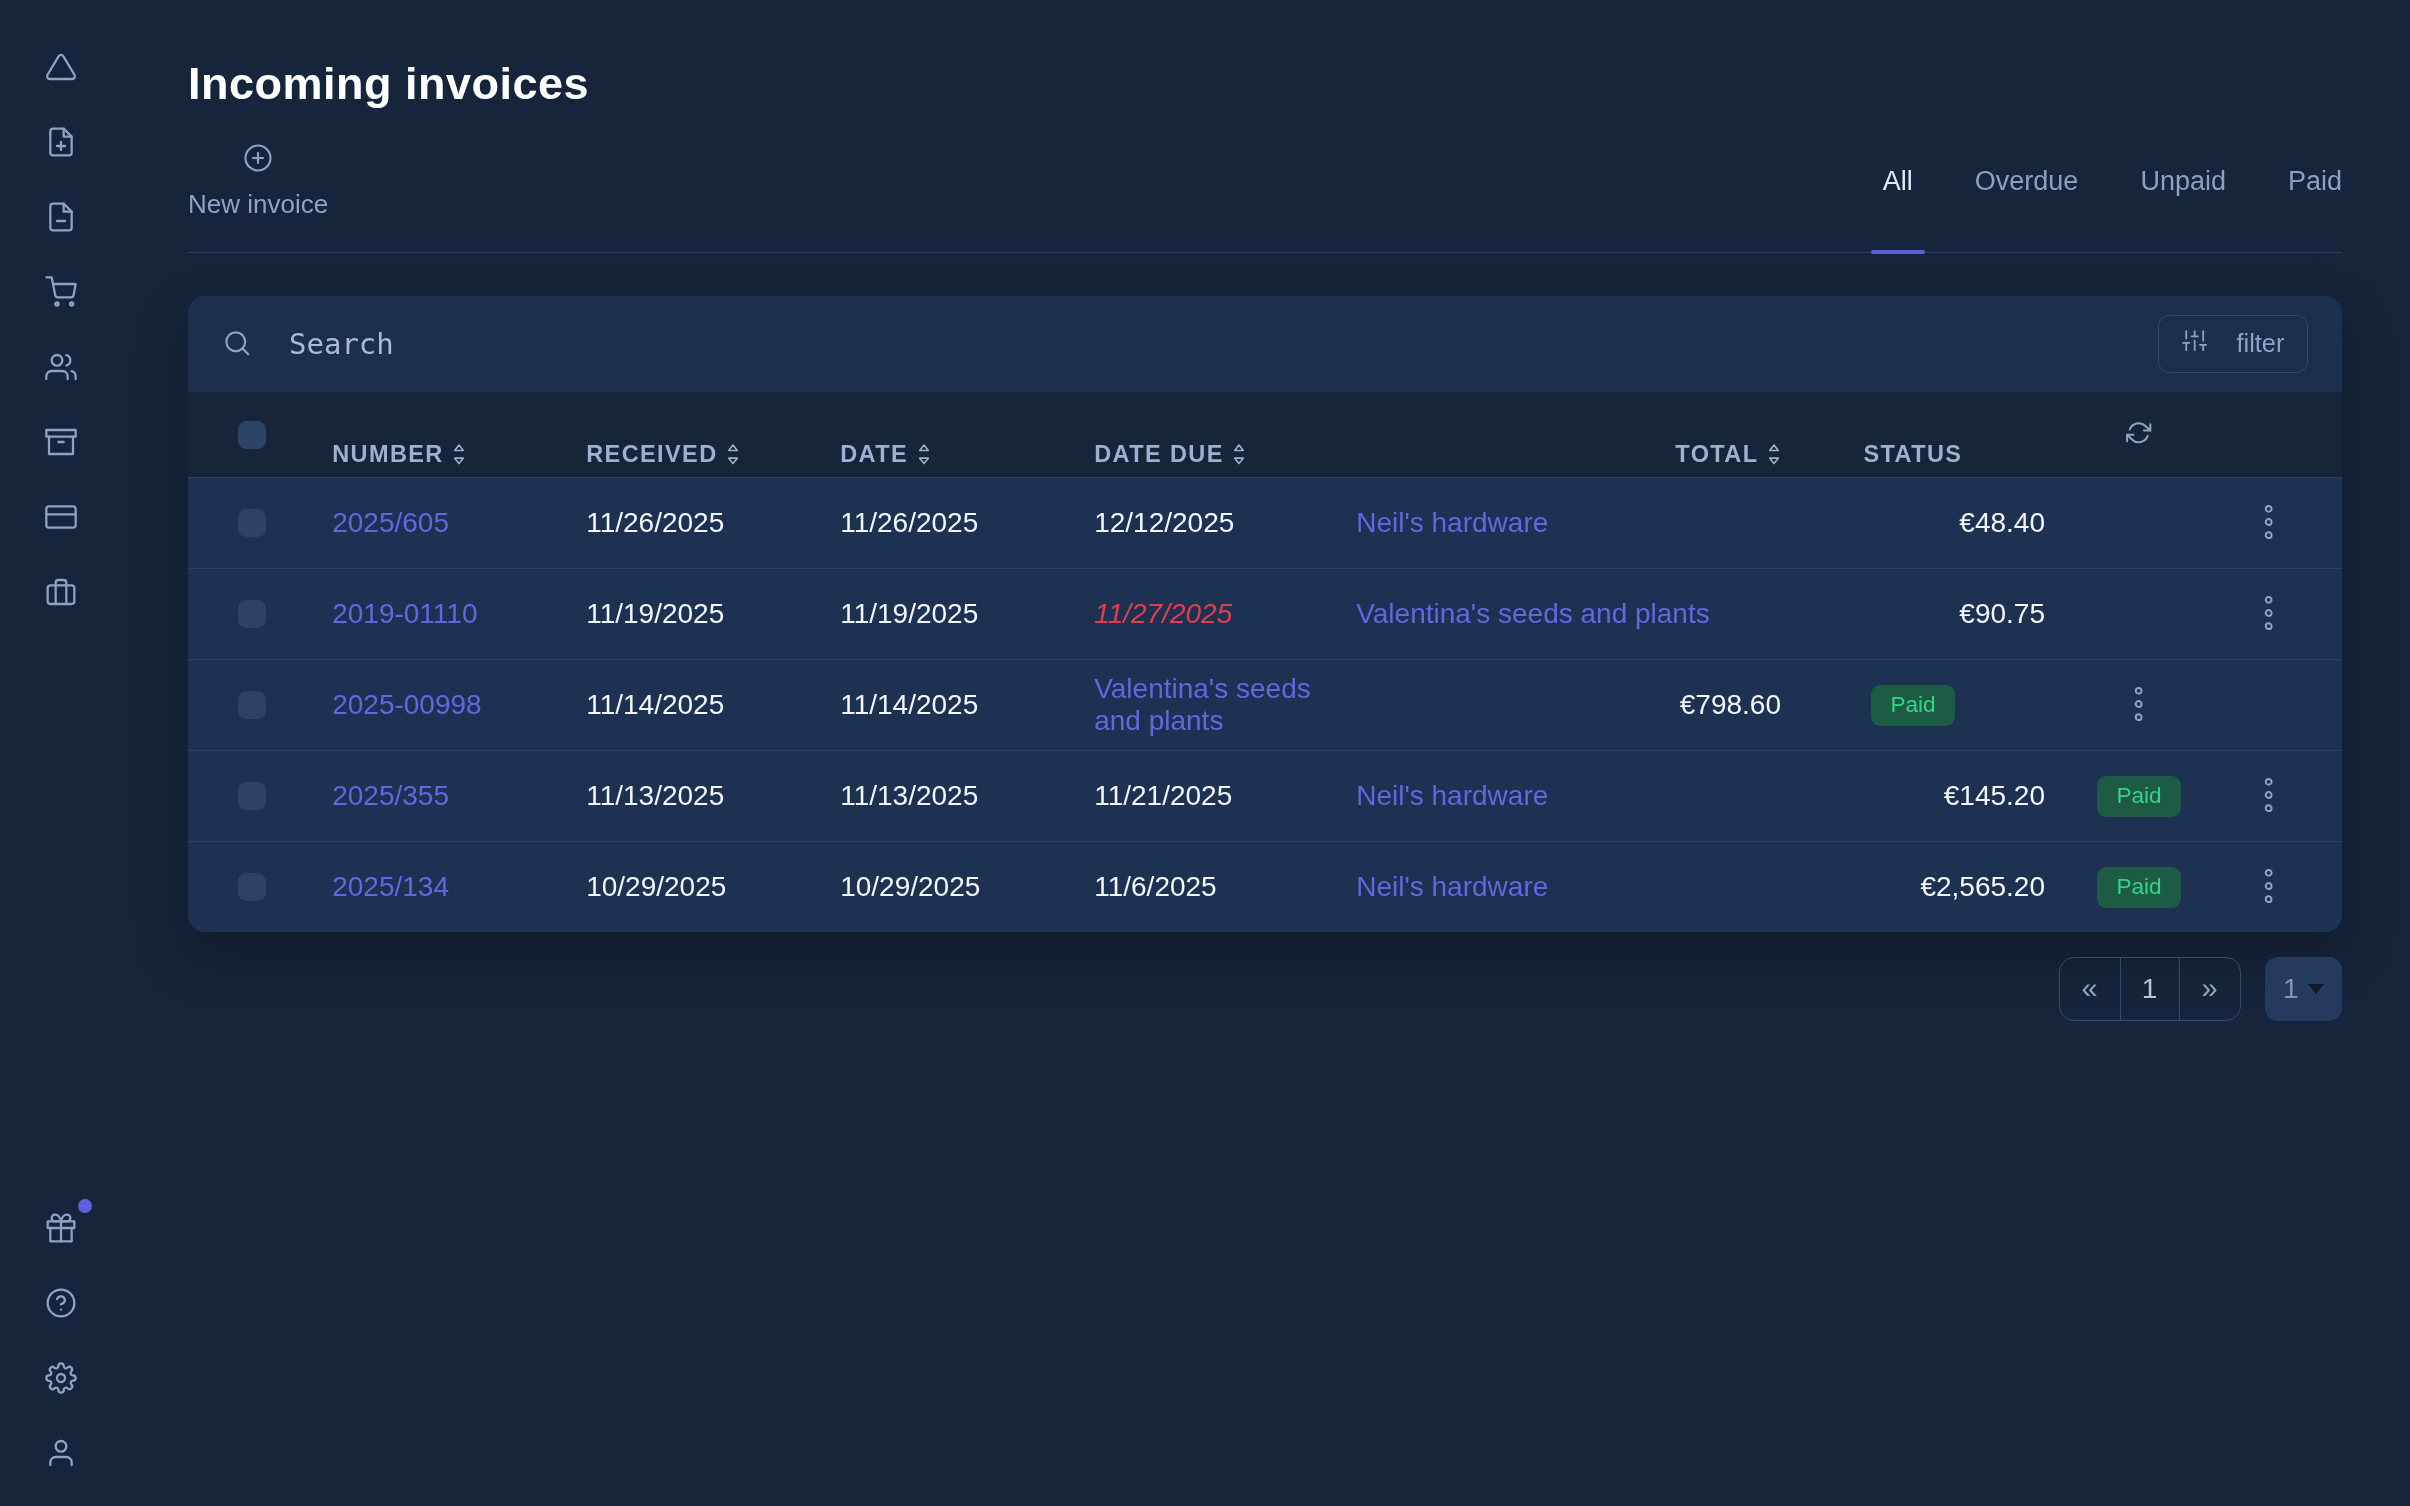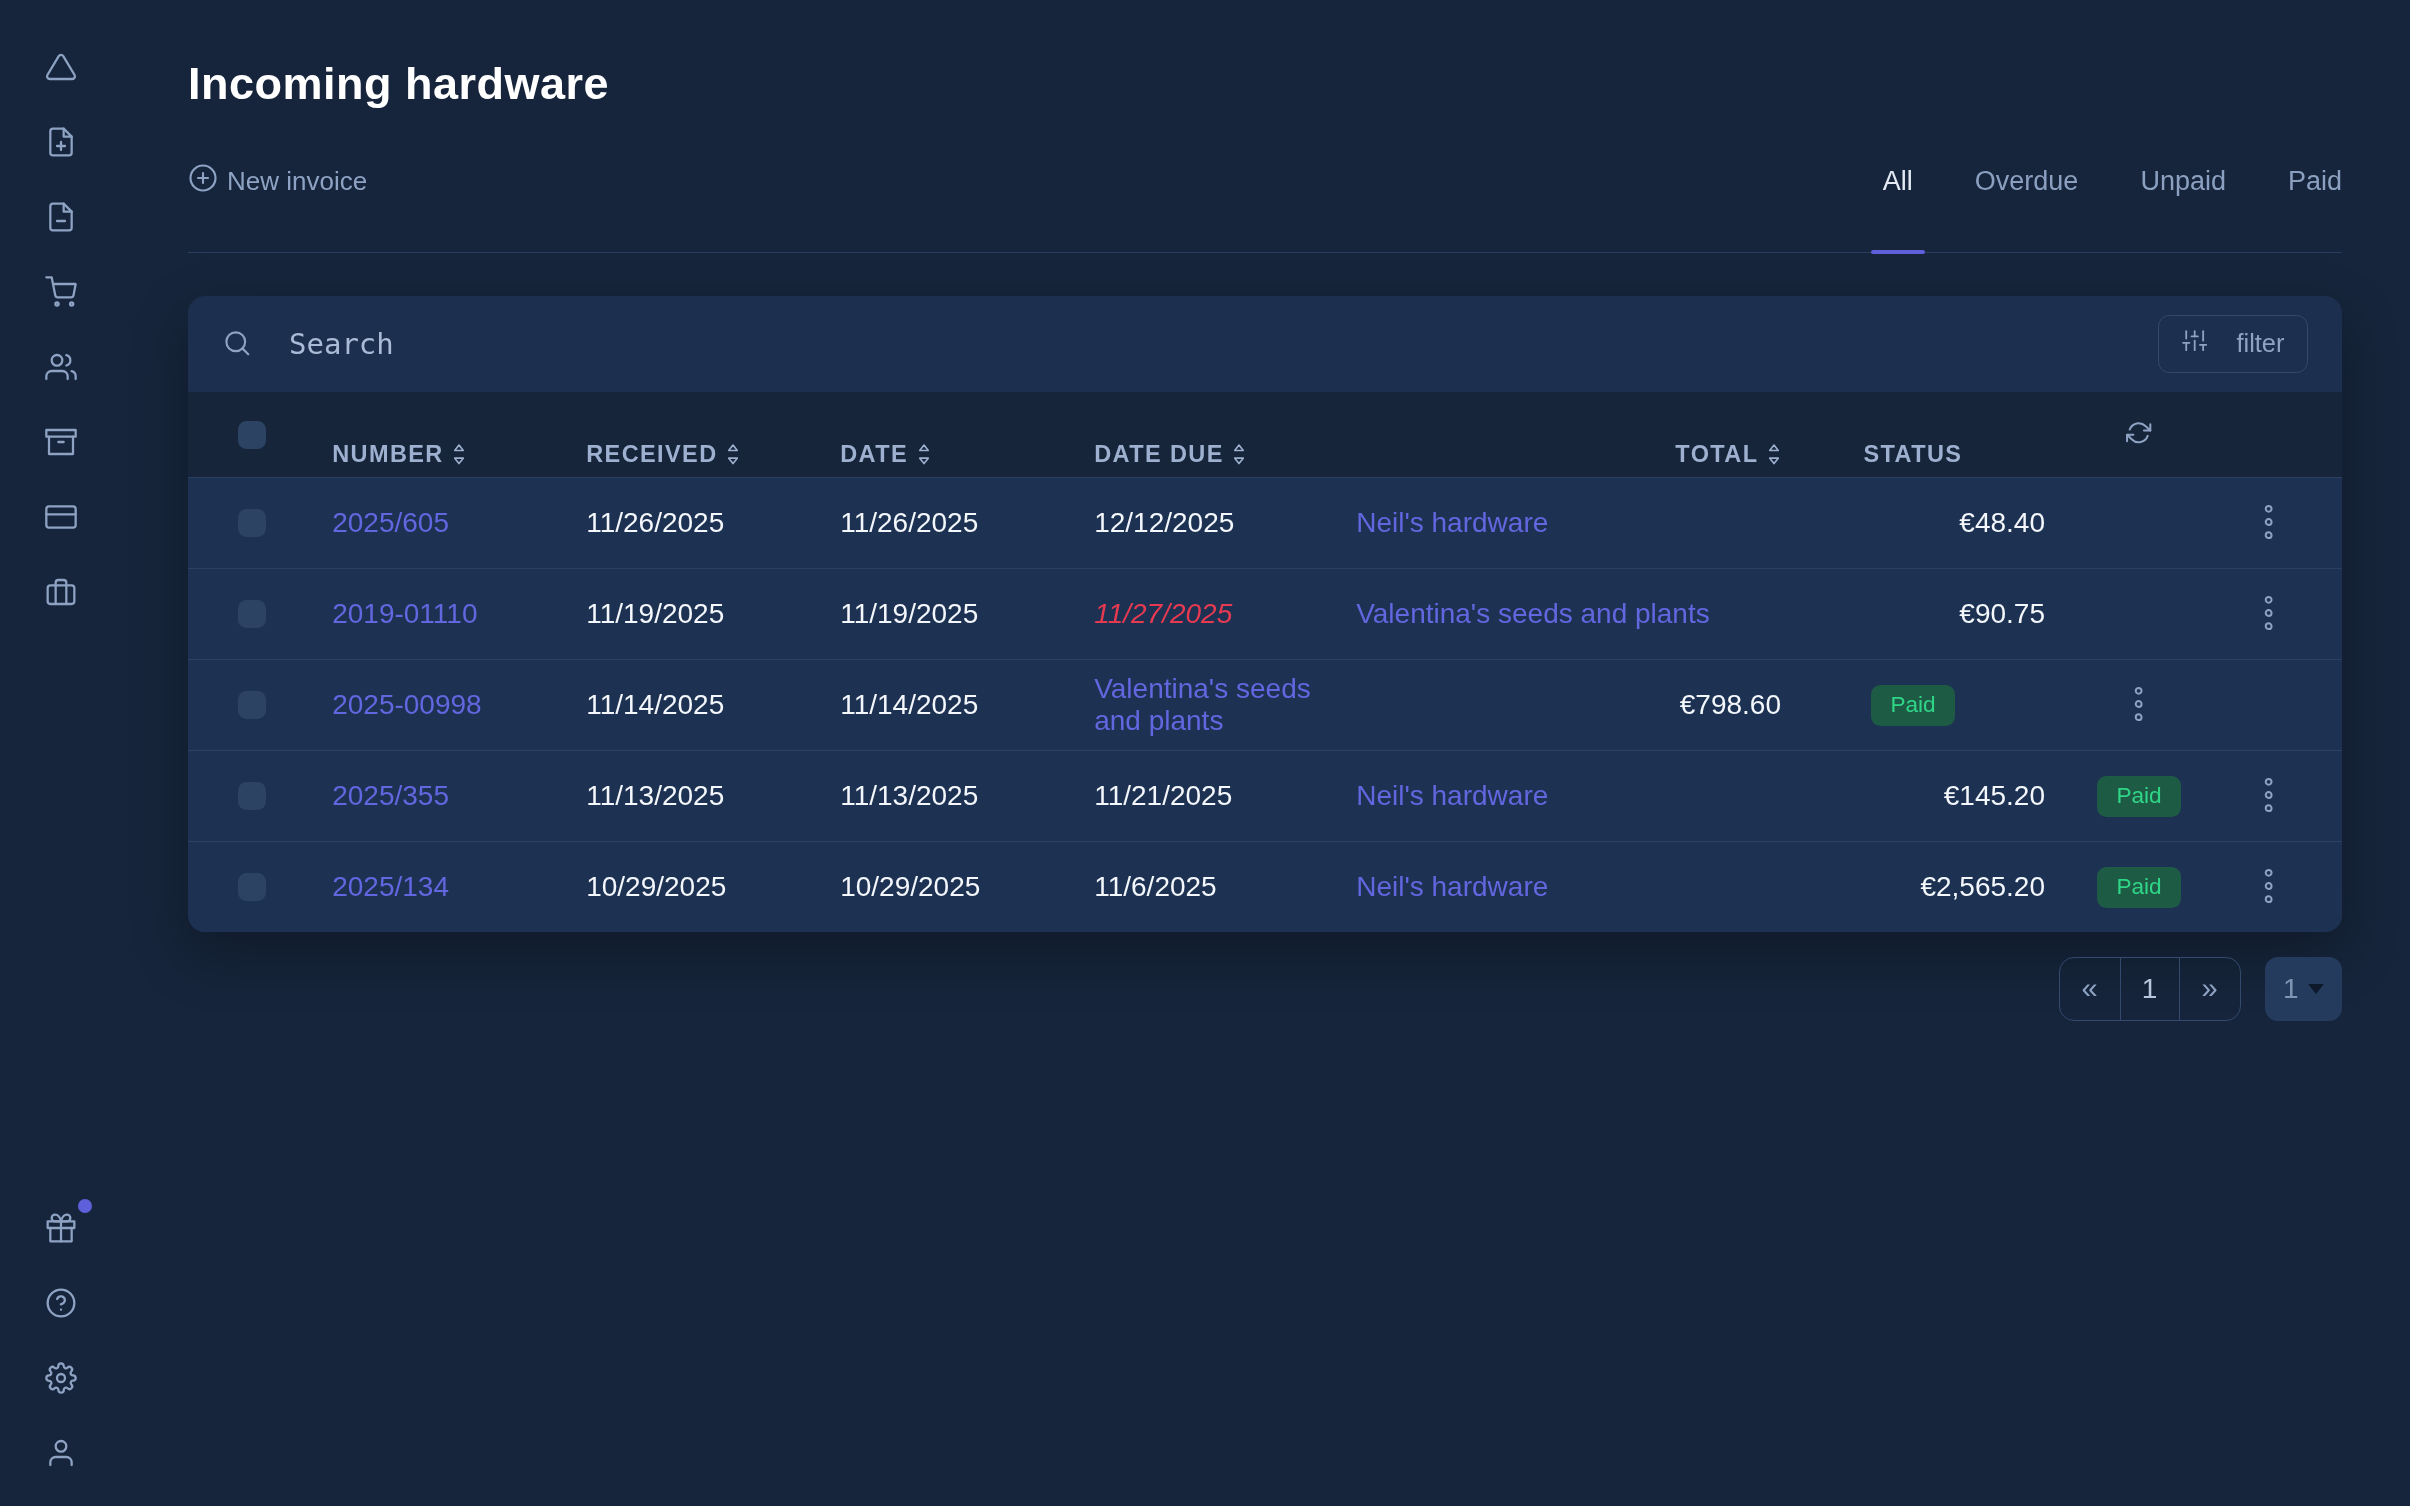--- a/index.html
+++ b/index.html
@@ -30,21 +30,21 @@
   
   .main { position:absolute; left:188px; top:0; width:2154px; }
   .page-title { margin-top:58px; font-size:45px; font-weight:700; color:#ffffff; letter-spacing:0.5px; }
 
   .toolbar {
     height:143px; display:flex; justify-content:space-between; align-items:center;
     border-bottom:0.9px solid #2b3e5d;
   }
   .new-invoice {
     display:flex; align-items:center; gap:9px; background:none; border:none;
-    color:#8ea3c4; font-size:26px; font-family:inherit; cursor:pointer;
+    color:#8ea3c4; font-size:26px; font-family:inherit; cursor:pointer;flex-direction:column;
   }
   .new-invoice svg { width:30px; height:30px; }
   .tabs { display:flex; gap:62px; height:100%; }
   .tab {
     display:flex; align-items:center; font-size:27px; color:#8ba0c0;
     position:relative; cursor:pointer; background:none; border:none; font-family:inherit;
   }
   .tab.active { color:#e3eaf4; }
   .tab.active::after {
     content:""; position:absolute; left:-12.2px; right:-12.2px; bottom:-1.9px; height:3.8px;
@@ -212,21 +212,21 @@
     <div class="side-item">
       <span><svg viewBox="0 0 24 24" fill="none" stroke="currentColor" stroke-width="1.7" stroke-linecap="round" stroke-linejoin="round">
             <path d="M20 21v-2a4 4 0 0 0-4-4H8a4 4 0 0 0-4 4v2"></path>
             <circle cx="12" cy="7" r="4"></circle>
           </svg></span>
     </div>
   </div>
 </nav>
 
 <main class="main">
-  <h1 class="page-title">Incoming hardware</h1>
+  <h1 class="page-title">Incoming invoices</h1>
 
   <div class="toolbar">
     <button class="new-invoice">
       <span><svg viewBox="0 0 24 24" fill="none" stroke="currentColor" stroke-width="1.7" stroke-linecap="round" stroke-linejoin="round">
             <circle cx="12" cy="12" r="10"></circle>
             <line x1="12" y1="8" x2="12" y2="16"></line>
             <line x1="8" y1="12" x2="16" y2="12"></line>
           </svg></span>
       <span>New invoice</span>
     </button>

